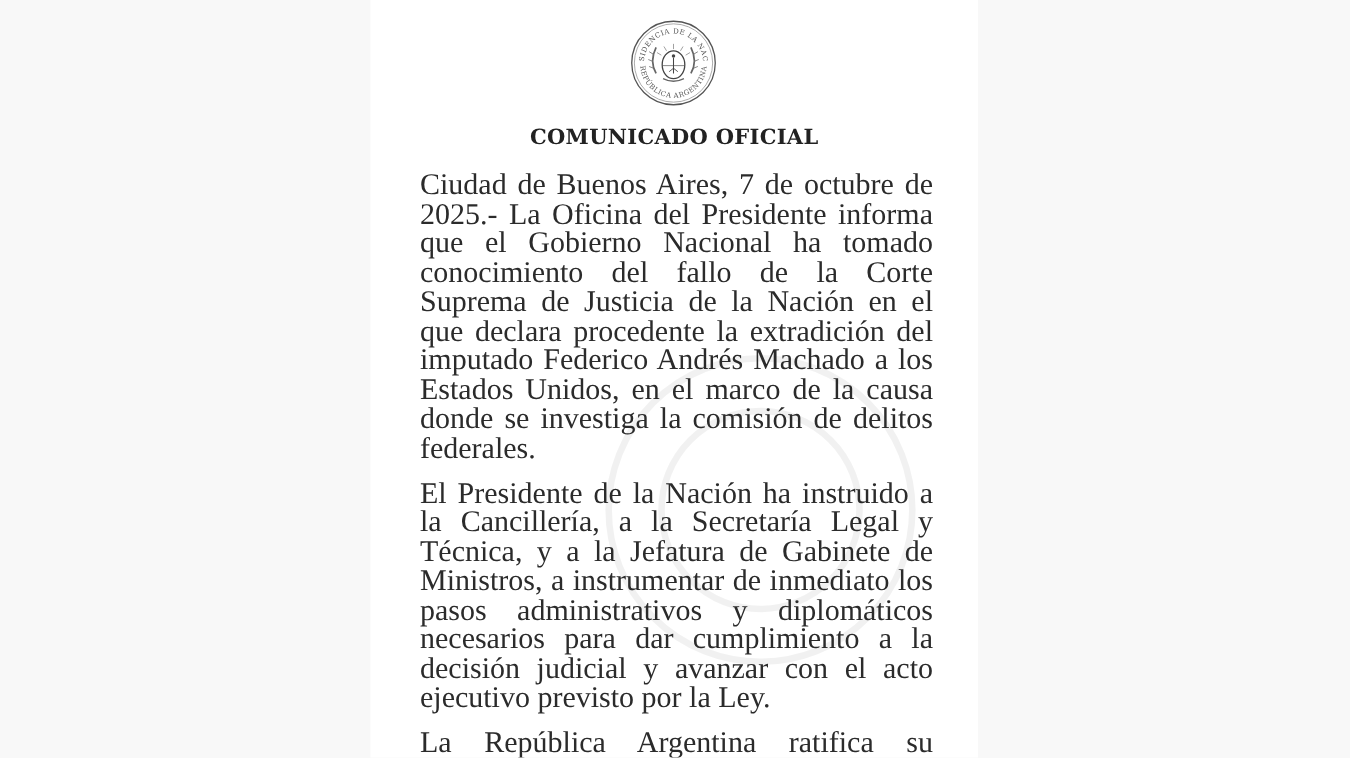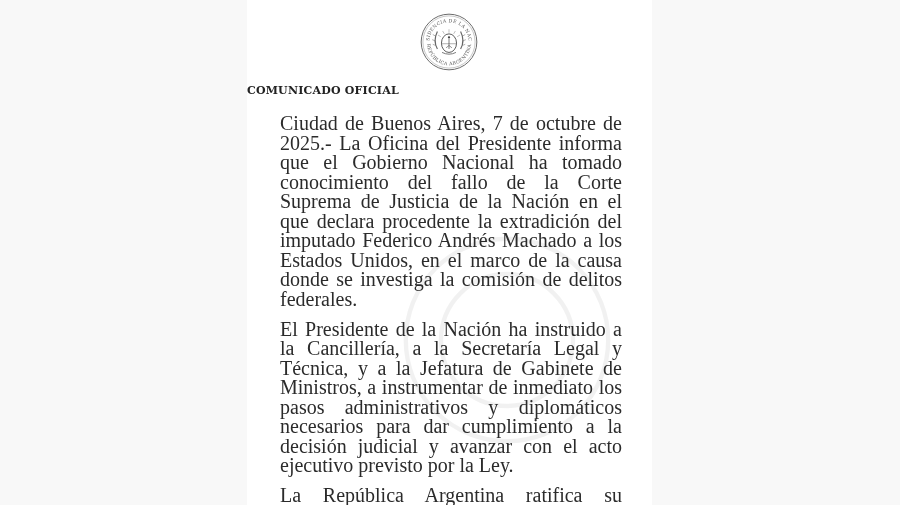--- a/index.html
+++ b/index.html
@@ -24,23 +24,24 @@
       left: 173px;
       top: 13px;
       width: 58px;
       height: 58px;
     }
     .title {
       position: absolute;
       left: 0;
       top: 84px;
       width: 405px;
+      text-align: center;
       font-family: "DejaVu Serif", serif;
       font-weight: bold;
-      font-size: 11px;
+      font-size: 14px;
       letter-spacing: 0.2px;
       color: #222;
     }
     .body {
       position: absolute;
       left: 33px;
       top: 114px;
       width: 342px;
       font-family: "Liberation Serif", serif;
       font-size: 20px;

